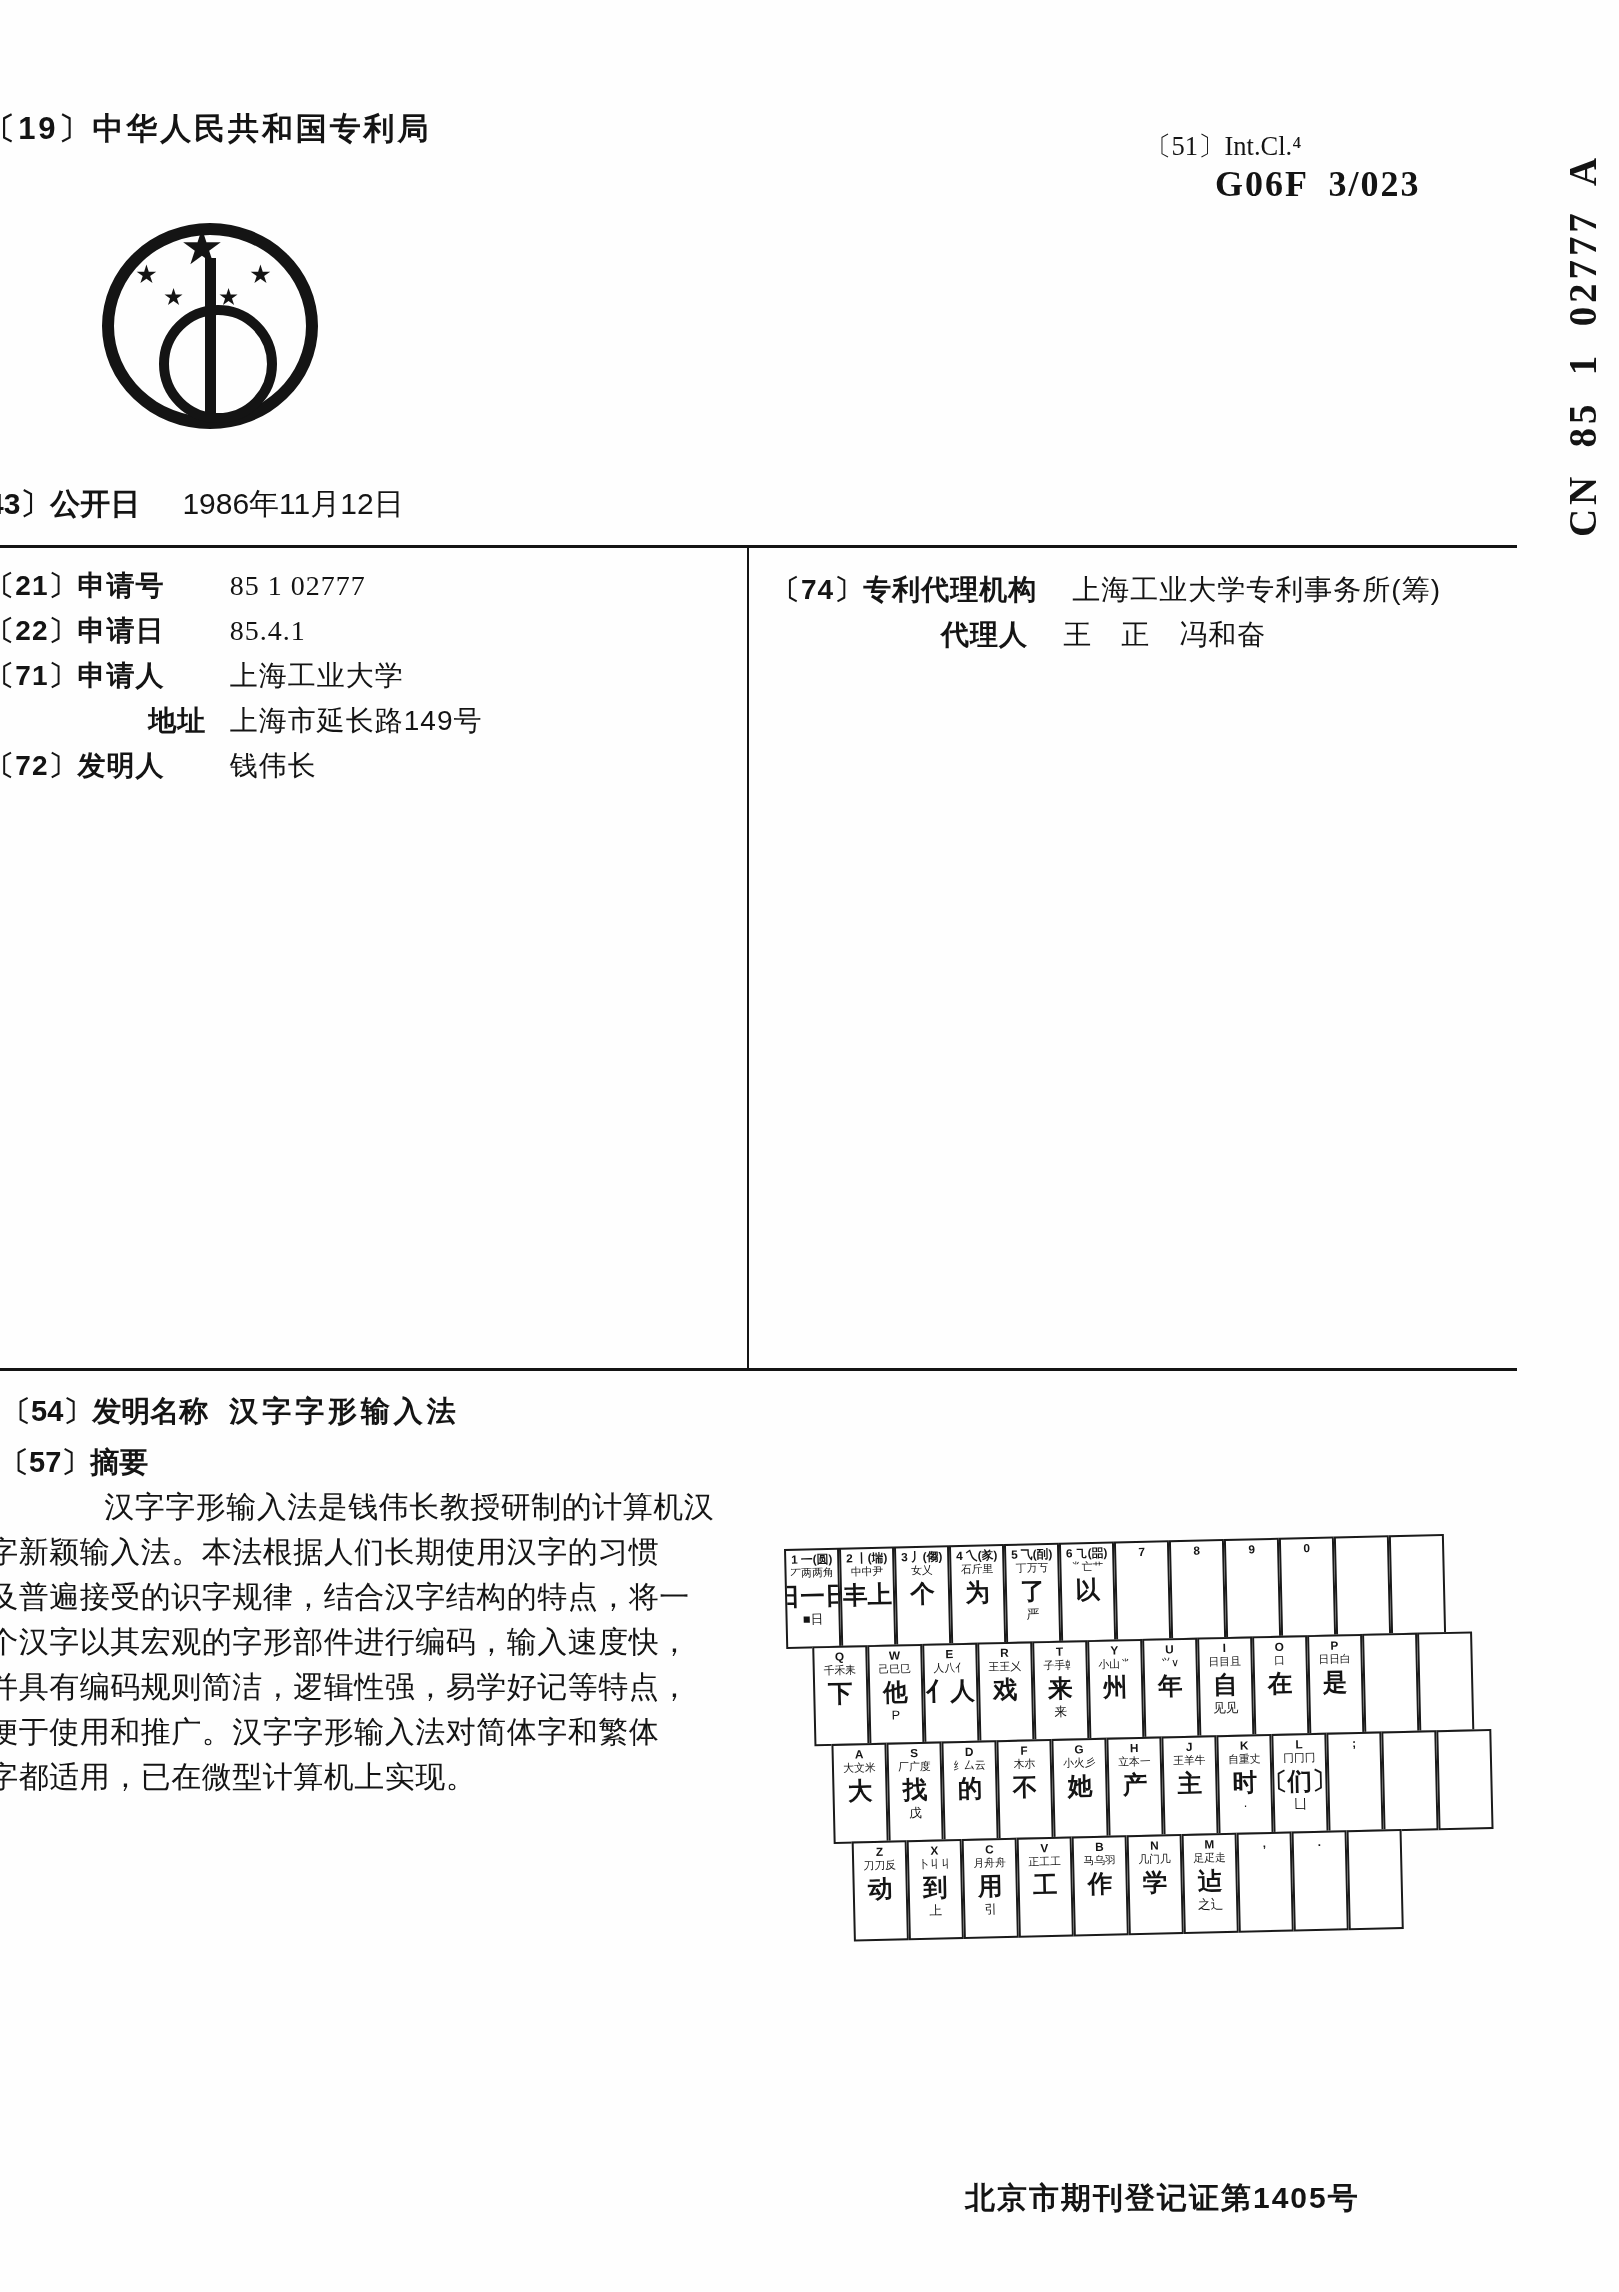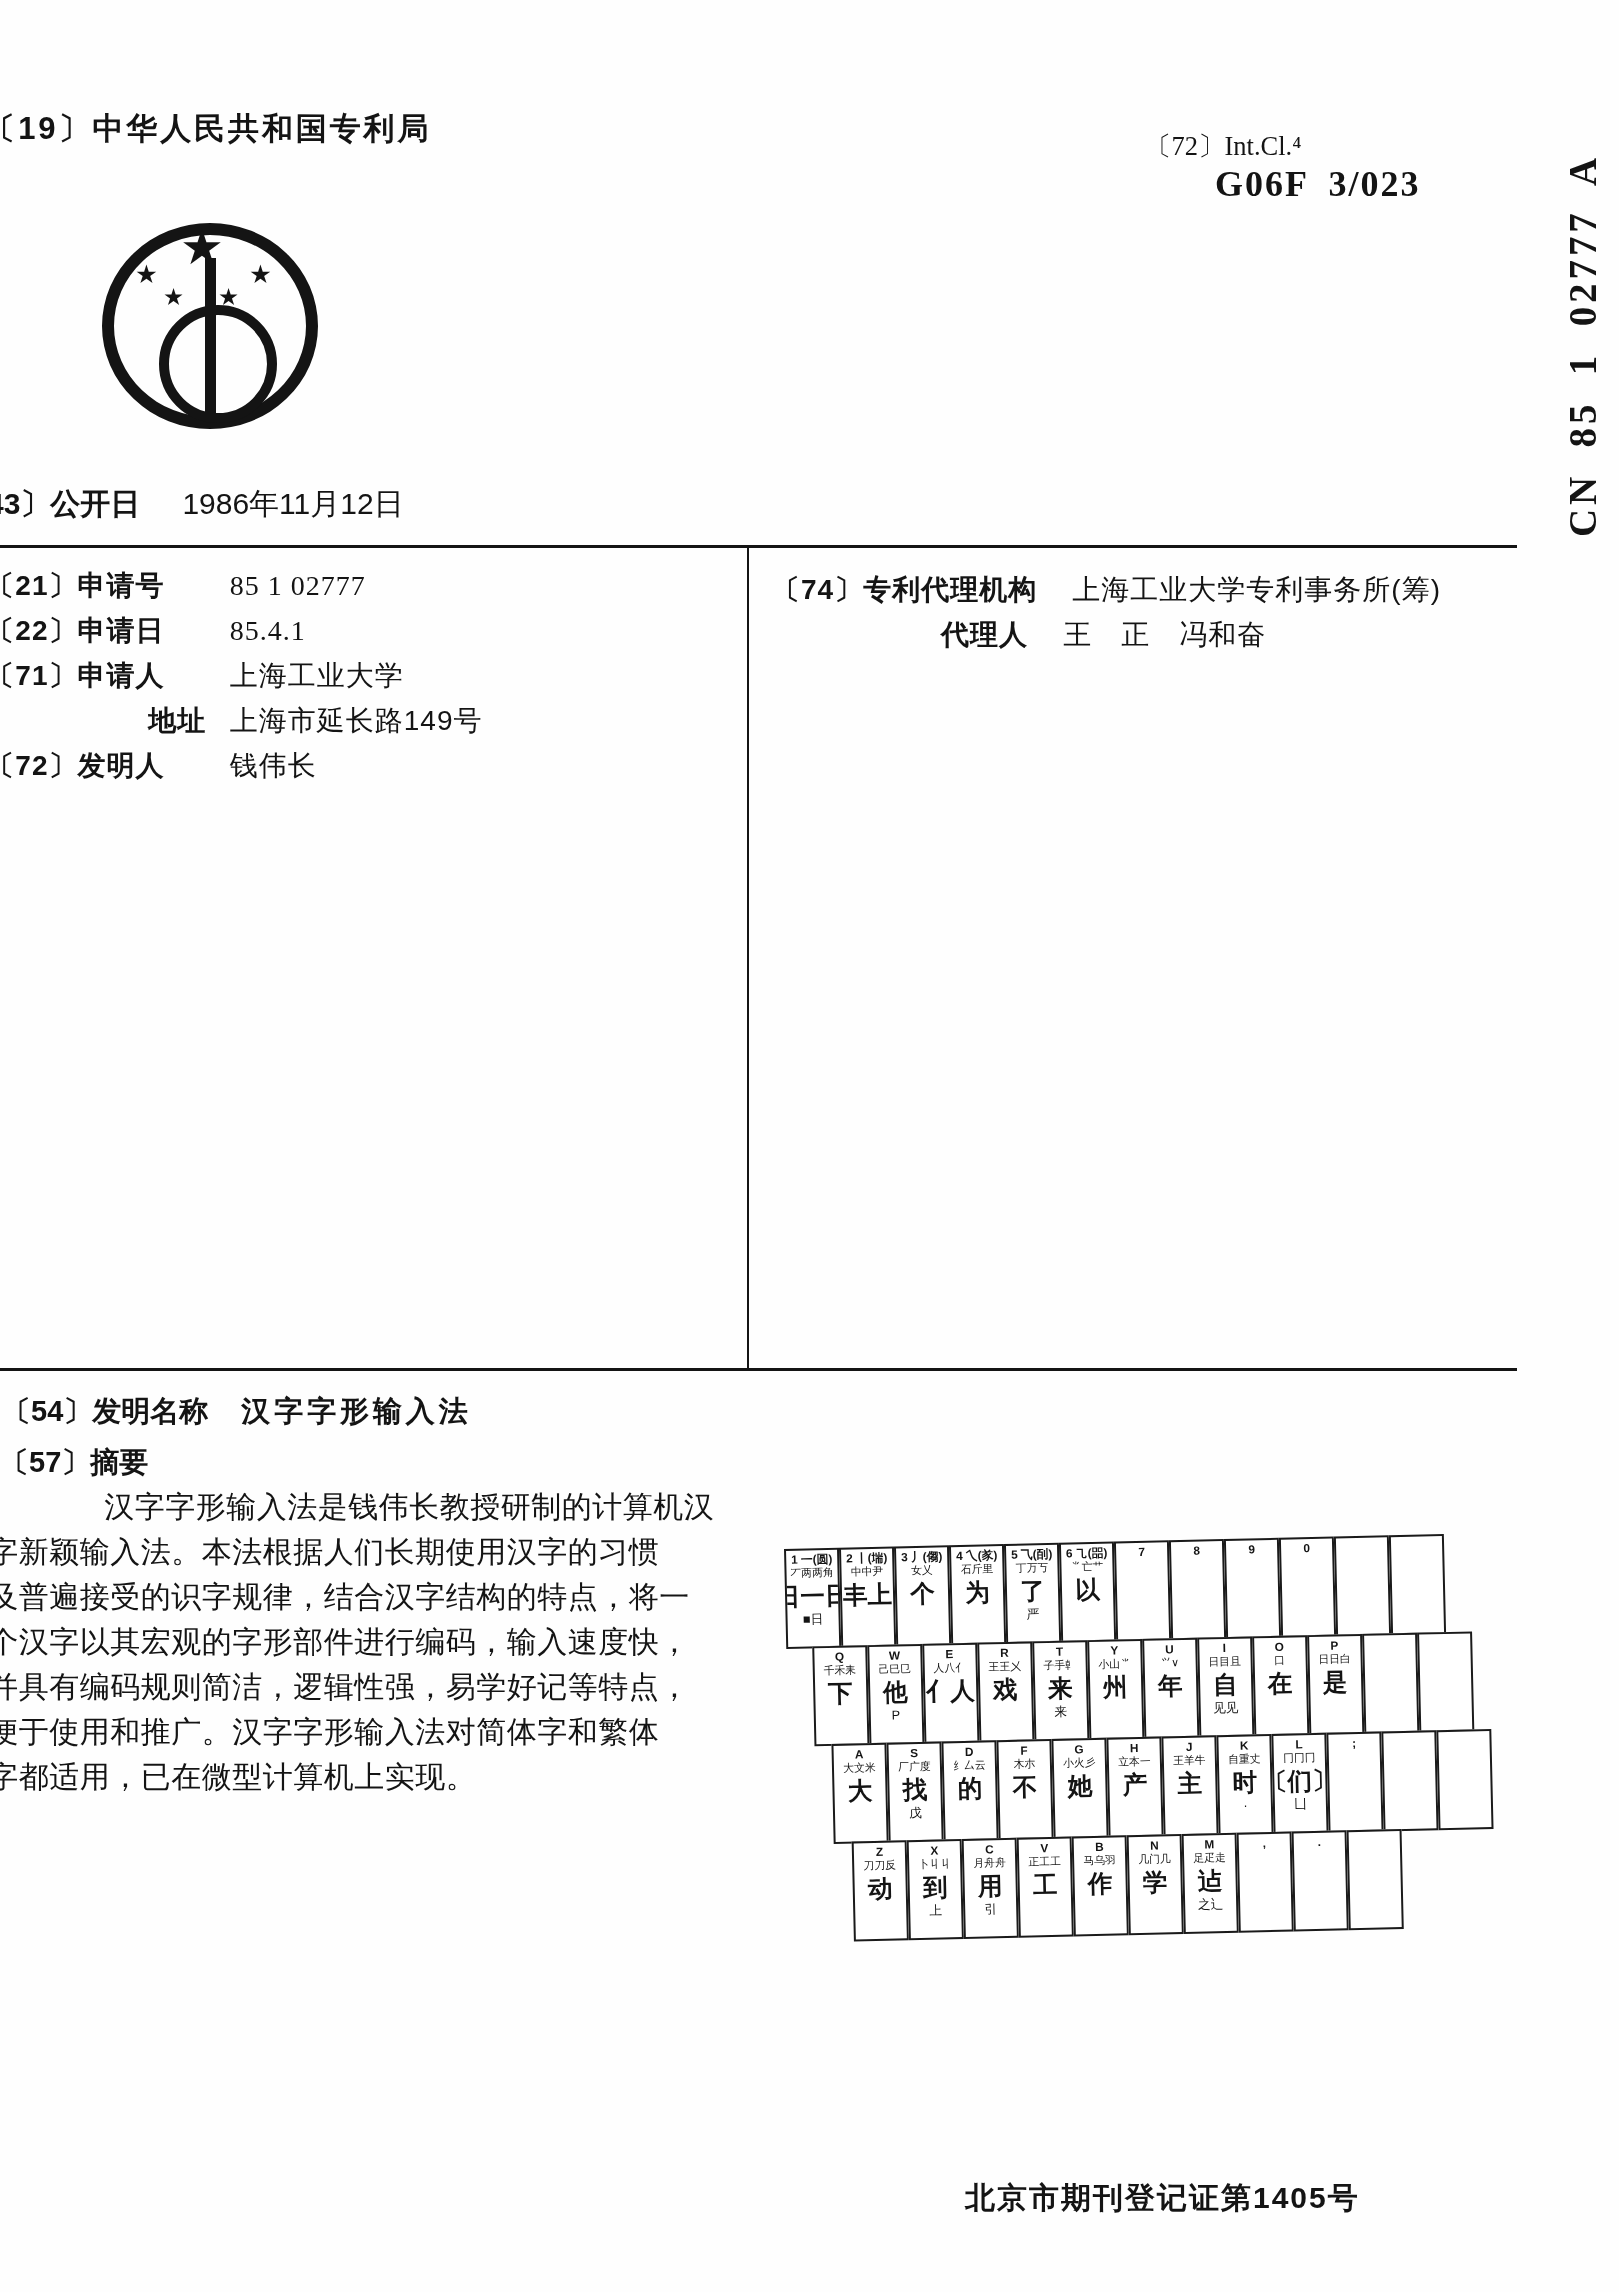--- a/index.html
+++ b/index.html
@@ -58,21 +58,21 @@
   .brow{height:45px;font-size:28px;white-space:nowrap;}
   .brow .blabel{display:inline-block;font-weight:bold;letter-spacing:1px;}
   .biblio-left .blabel{width:222px;}
   .biblio-left .brow-addr .blabel{text-align:right;padding-right:2px;box-sizing:border-box;}
   .brow .bvalue{margin-left:13.7px;letter-spacing:1px;}
   .biblio-right .brow+.brow{margin-left:169px;}
   .biblio-right .bvalue{margin-left:27.4px;}
 
   
   .sec54{left:2px;top:1392px;font-size:29px;white-space:nowrap;}
-  .sec54 .ttl{margin-left:25px;font-weight:bold;letter-spacing:3.9px;text-align:right;}
+  .sec54 .ttl{margin-left:13px;font-weight:bold;letter-spacing:3.9px;text-align:right;}
   .sec57{left:0px;top:1443px;font-size:29px;font-weight:bold;}
   .abstract{
     left:-11.8px;top:1484px;width:757px;font-size:30px;line-height:45px;
     white-space:pre-line;text-indent:116px;letter-spacing:0.5px;
   }
 
   
   .keyboard{left:784px;top:1549px;transform:rotate(-1.3deg);transform-origin:0 0;}
   .kb-row{display:flex;}
   .kb-row + .kb-row{margin-top:-2px;}
@@ -87,21 +87,21 @@
   .ks{font-size:12.7px;line-height:14.7px;margin-top:2px;}
 
   .footer{left:965px;top:2178px;font-size:30px;font-weight:600;letter-spacing:2px;white-space:nowrap;}
 </style>
 </head>
 <body>
 
 <div class="page">
 
   <div class="abs office">〔19〕中华人民共和国专利局</div>
-  <div class="abs intcl">〔72〕Int.Cl.⁴</div>
+  <div class="abs intcl">〔51〕Int.Cl.⁴</div>
   <div class="abs intcl-val">G06F 3/023</div>
   <div class="abs side-num">CN 85 1 02777  A</div>
 
   <div class="abs logo">
     <div class="logo-ring"></div>
     <span class="star star-big">★</span>
     <span class="star star-s1">★</span>
     <span class="star star-s2">★</span>
     <span class="star star-s3">★</span>
     <span class="star star-s4">★</span>

